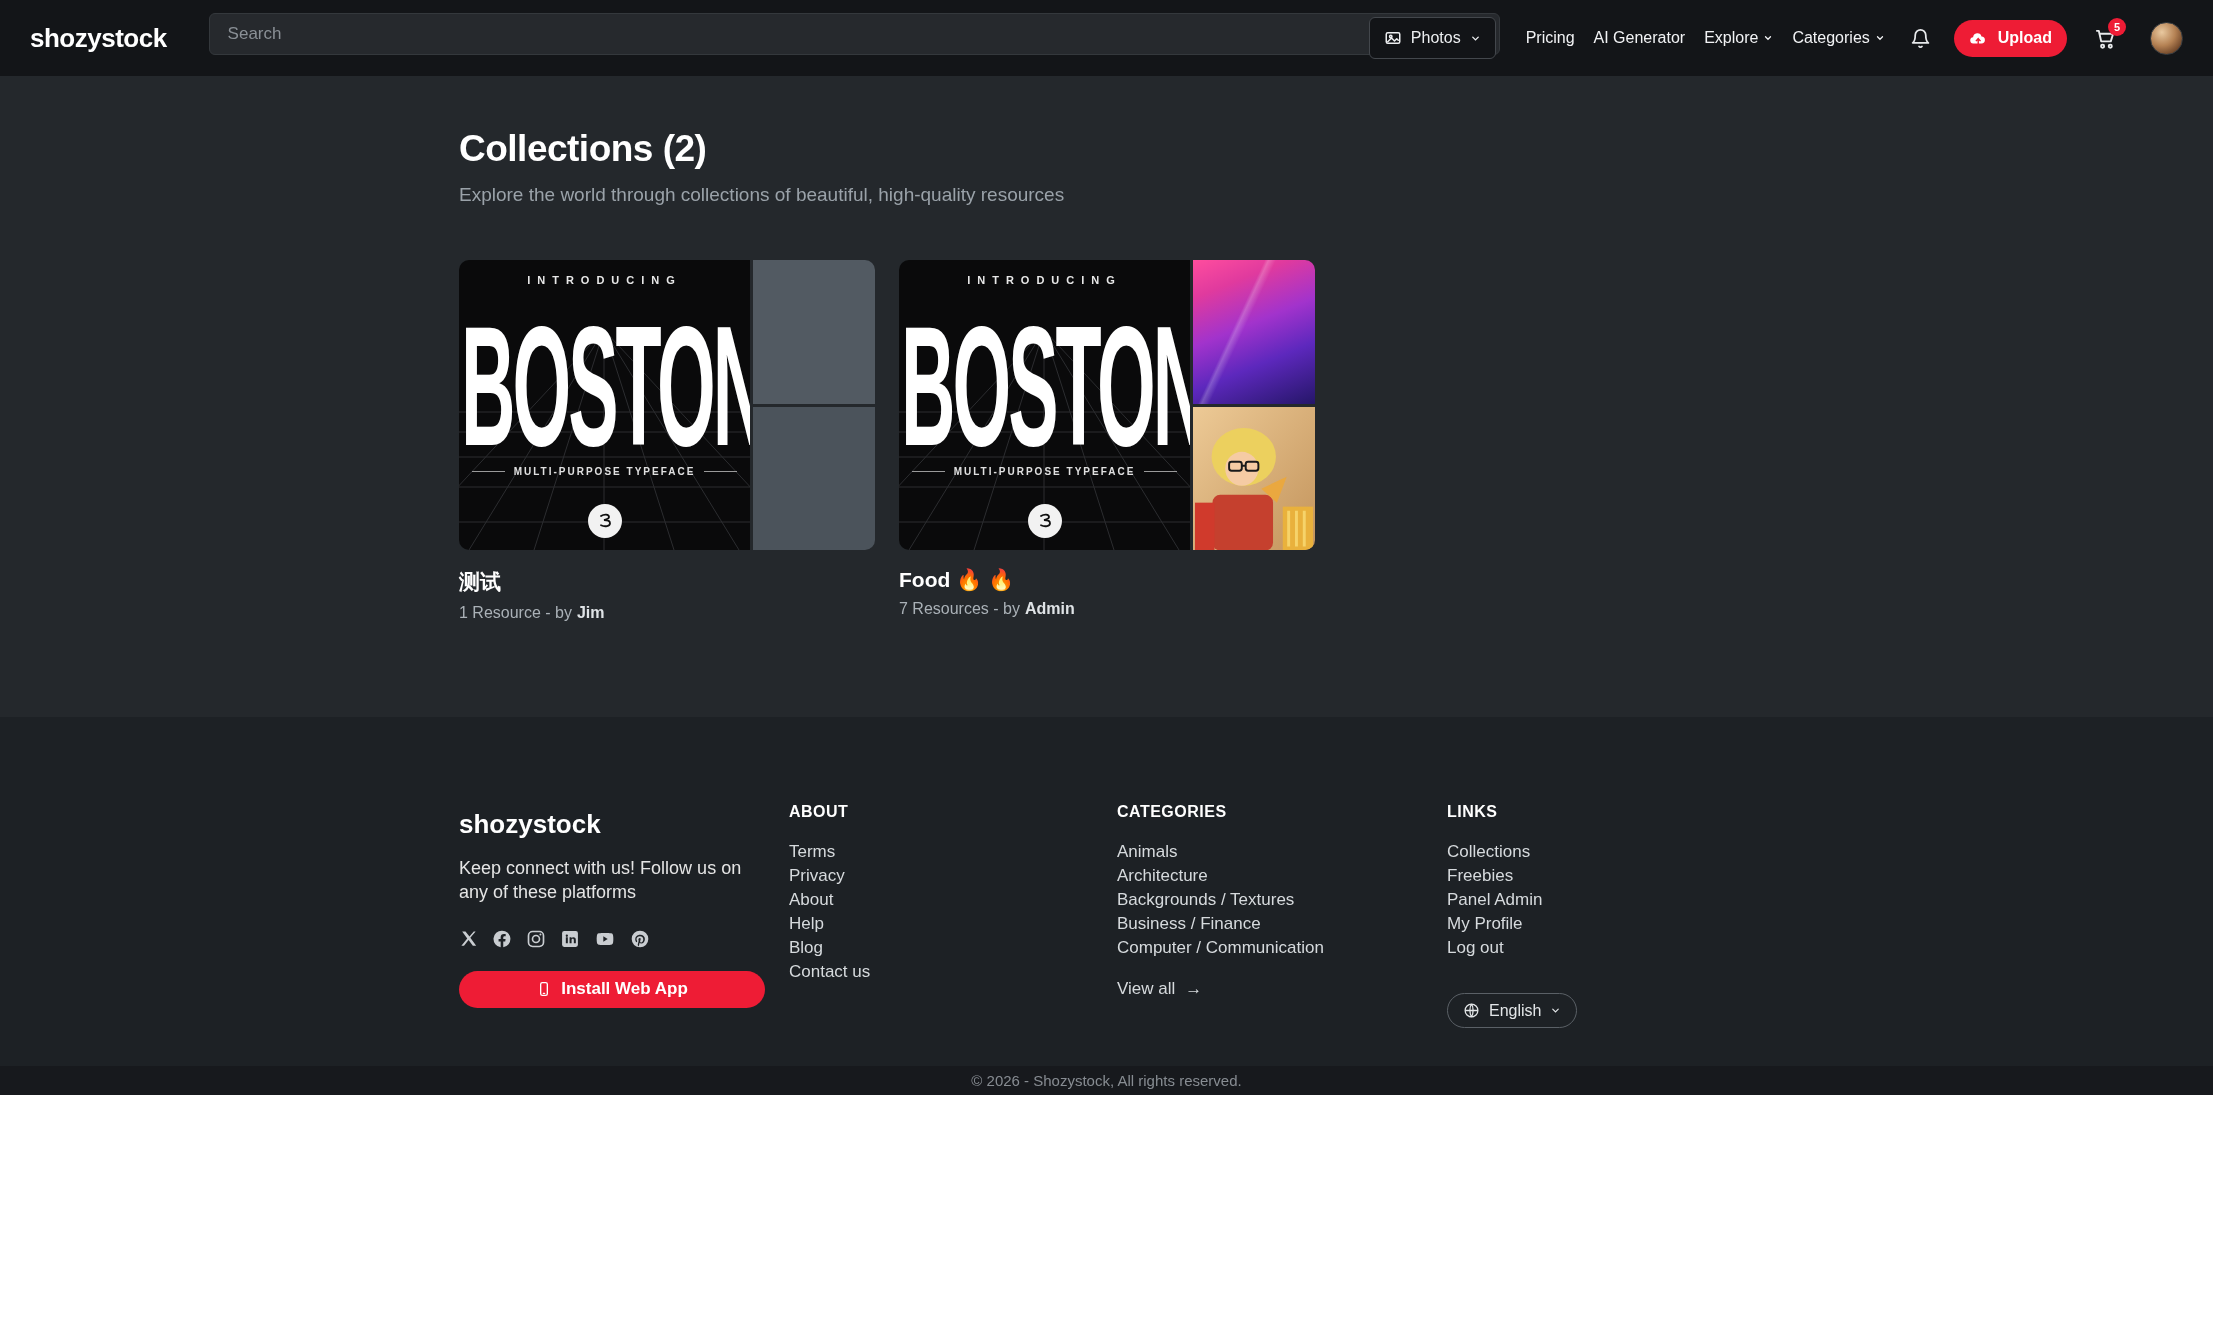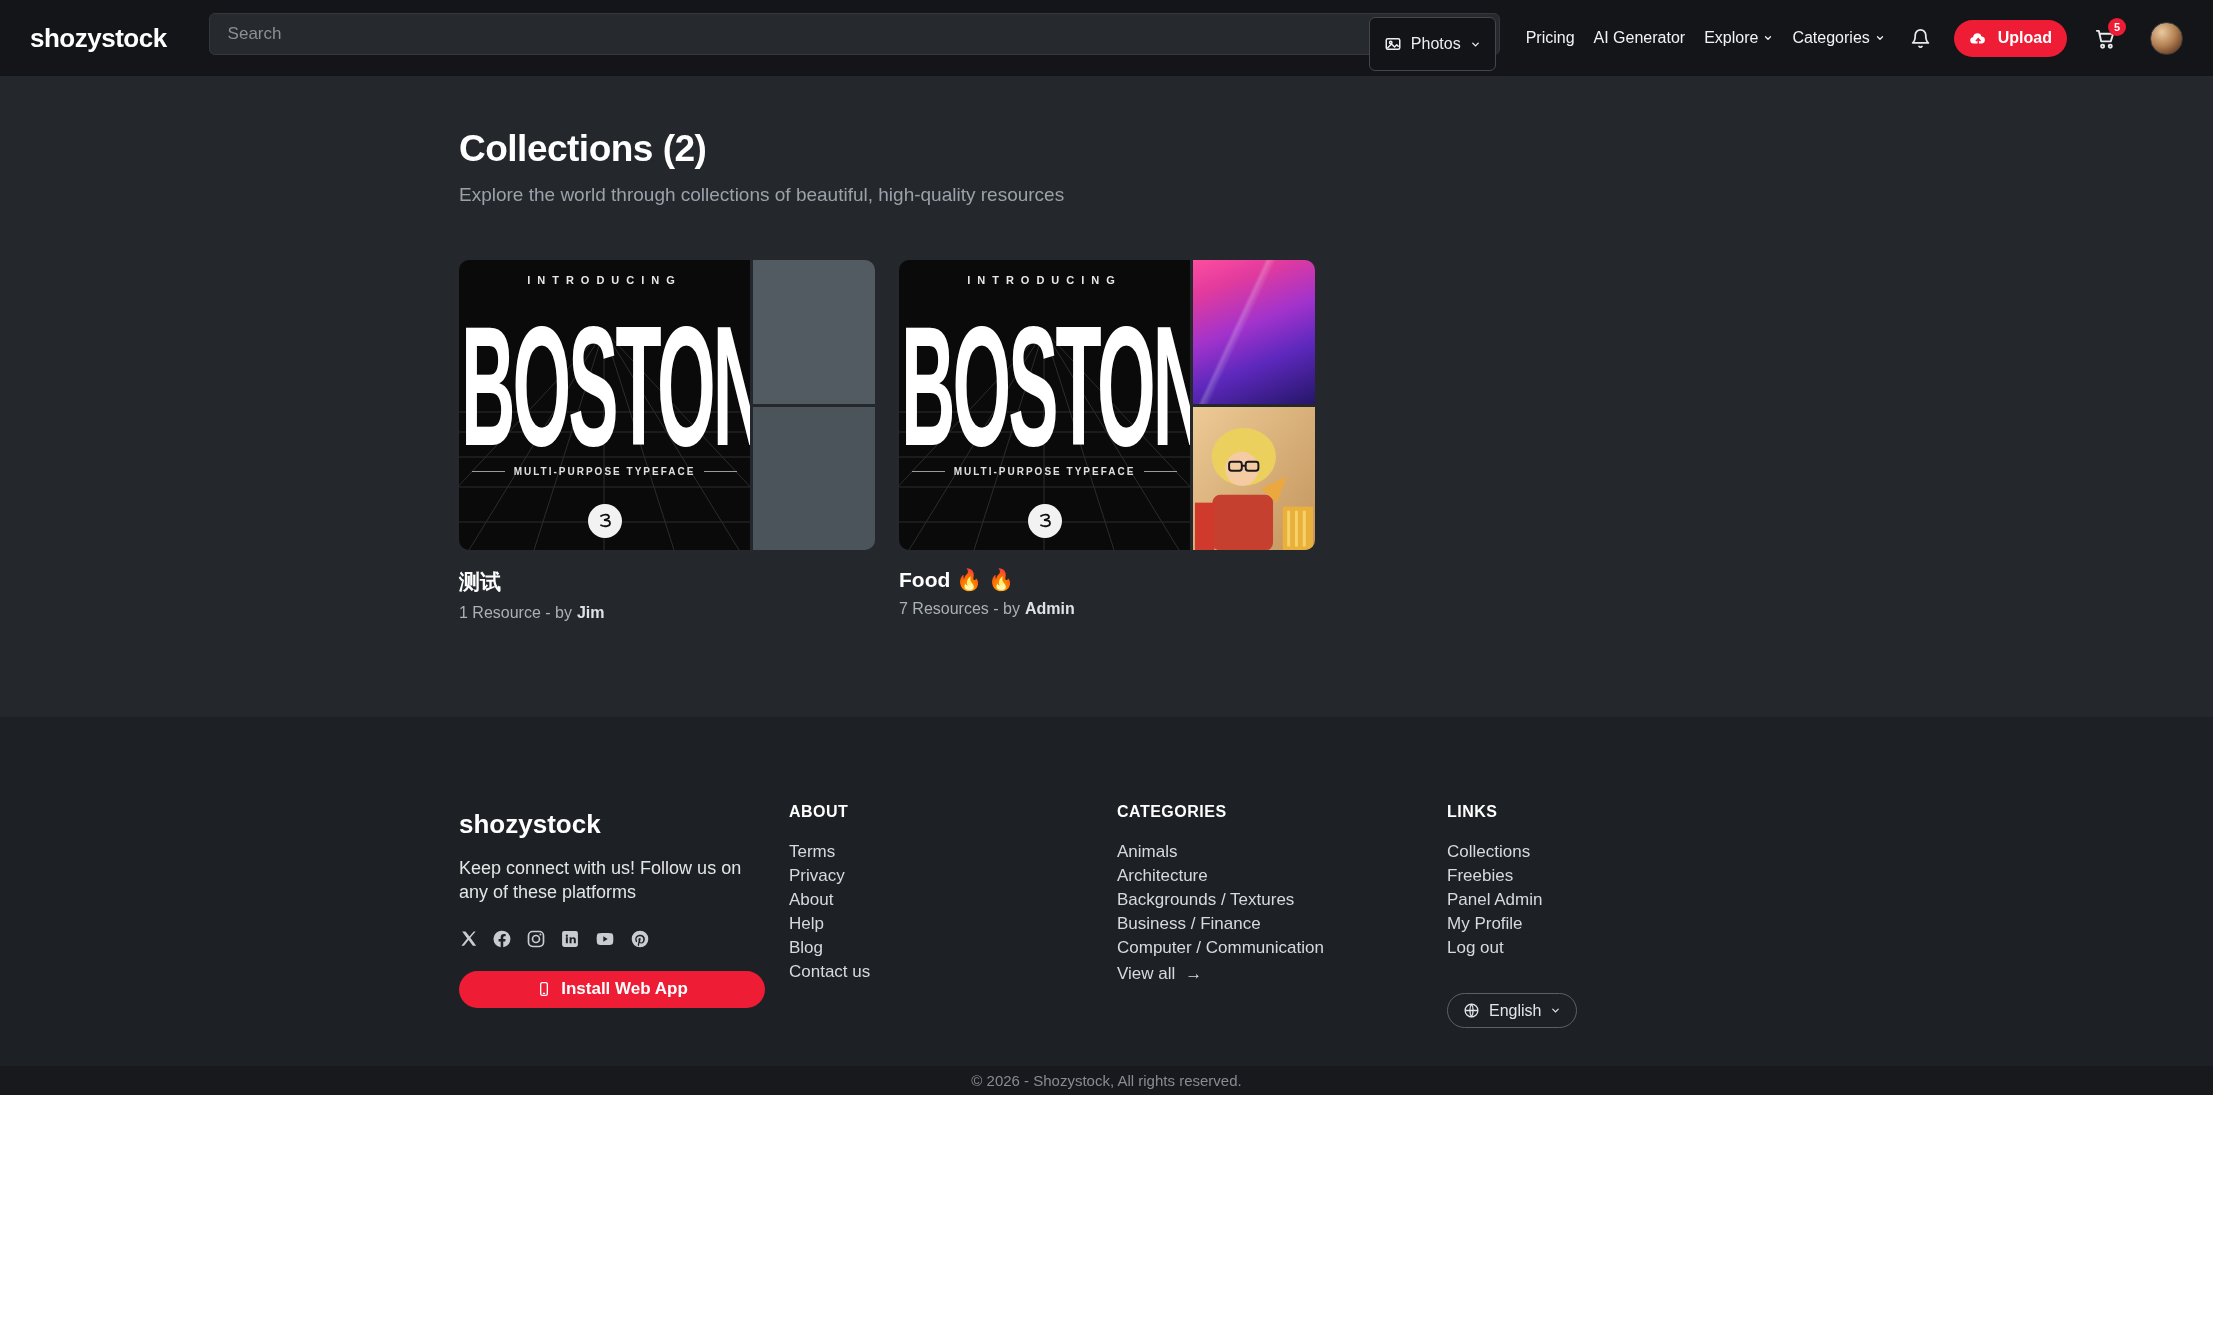--- a/index.html
+++ b/index.html
@@ -17,21 +17,21 @@
     padding:0 30px;
   }
   .logo { font-size:26px; font-weight:800; color:#fff; letter-spacing:-0.5px; margin-right:42px; white-space:nowrap; }
   .search-wrap { position:relative; flex:1; height:50px; margin-right:26px; }
   .search-input {
     width:100%; height:42px; background:#26292d; border:1px solid #34383c;
     border-radius:6px; padding:0 150px 0 18px; color:#dfe2e5; font-size:17px; outline:none;
   }
   .search-input::placeholder { color:#8a9096; }
   .media-select {
-    position:absolute; top:4px; right:4px; height:54px; display:flex; align-items:center;
+    position:absolute; top:4px; right:4px; height:42px; display:flex; align-items:center;
     gap:9px; background:#121417; border:1px solid #43474c; border-radius:6px;
     padding:0 14px; color:#eceef0; font-size:16px; cursor:pointer;
   }
   .nav { display:flex; align-items:center; gap:19px; color:#f2f3f5; font-size:16px; }
   .nav-item { display:flex; align-items:center; gap:5px; white-space:nowrap; }
   .icon-btn { color:#e8eaec; display:flex; align-items:center; margin-left:6px; }
   .upload-btn {
     display:flex; align-items:center; gap:12px; background:#ee1c35; color:#fff;
     font-size:16px; font-weight:700; height:37px; padding:0 15px; border-radius:19px;
     border:none; cursor:pointer; white-space:nowrap; margin-left:4px;
@@ -104,21 +104,21 @@
   .socials a { color:#c9cdd1; }
   .install-btn {
     margin-top:22px; width:306px; height:37px; border-radius:19px; background:#ee1c35;
     color:#fff; font-size:17px; font-weight:600; display:flex; align-items:center;
     justify-content:center; gap:9px; border:none; cursor:pointer;
   }
   .f-head { color:#fff; font-size:16px; font-weight:700; letter-spacing:.5px; margin-bottom:22px; }
   .f-list { list-style:none; }
   .f-list li { margin-bottom:7px; line-height:17px; }
   .f-list a, .view-all { color:#d6dadd; font-size:17px; }
-  .view-all { display:inline-flex; align-items:center; gap:10px; margin-top:2px; }
+  .view-all { display:inline-flex; align-items:center; gap:10px; margin-top:17px; }
   .lang-pill {
     margin-top:30px; display:inline-flex; align-items:center; gap:9px; height:35px;
     padding:0 15px; border:1px solid #5a6066; border-radius:18px; color:#e3e6e8;
     font-size:16px; background:transparent; cursor:pointer;
   }
   .copybar {
     background:#17191d; height:29px; display:flex; align-items:center; justify-content:center;
     color:#878c92; font-size:15px;
   }
 </style>

